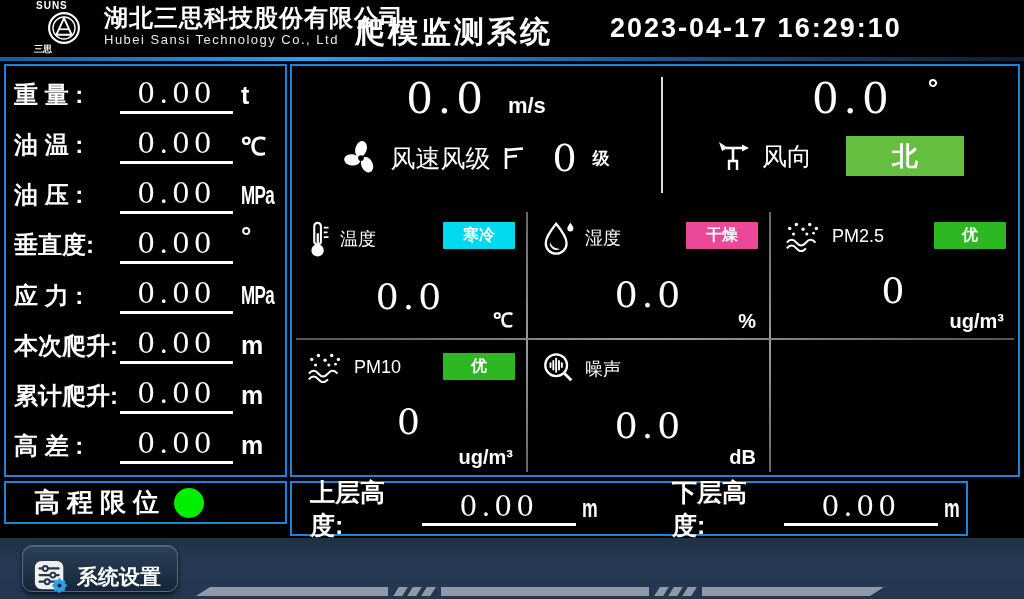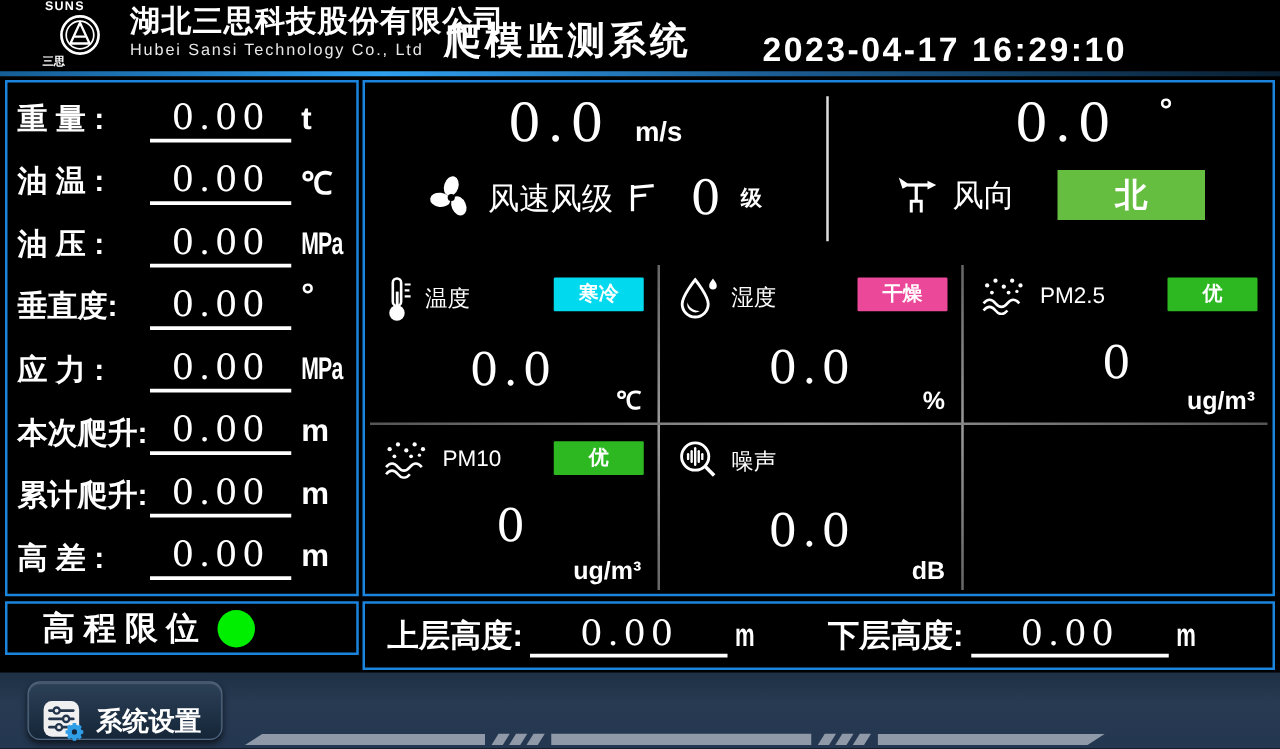--- a/index.html
+++ b/index.html
@@ -10,30 +10,30 @@
   
   .header { position:absolute; left:0; top:0; width:1024px; height:57px; background:#000; }
   .logo-block { position:absolute; left:28px; top:1px; width:72px; text-align:center; }
   .logo-suns { font-size:10px; font-weight:bold; letter-spacing:1px; line-height:10px; text-align:left; padding-left:8px;}
   .logo-mark { display:block; margin:0 auto; }
   .logo-sansi { font-size:9px; font-weight:bold; line-height:9px; text-align:left; padding-left:6px;}
   .company { position:absolute; left:104px; top:5px; }
   .company-cn { font-size:24px; font-weight:bold; letter-spacing:1px; line-height:26px; }
   .company-en { font-size:13px; letter-spacing:1.5px; color:#e8e8e8; line-height:18px; }
   .main-title { position:absolute; left:355px; top:12px; font-size:30px; font-weight:bold; letter-spacing:3px; }
-  .datetime { position:absolute; left:610px; top:13px; font-size:27px; font-weight:bold; letter-spacing:2px;margin-top:12px; }
+  .datetime { position:absolute; left:610px; top:13px; font-size:27px; font-weight:bold; letter-spacing:2px; }
   .header-line { position:absolute; left:0; top:57px; width:1024px; height:4px;
      background:linear-gradient(90deg,#155d95 0%,#2f9ff0 30%,#1b5a8f 62%,#091f31 100%); }
 
   
   .panel { position:absolute; border:2px solid #1b84dc; background:#000; }
   #left-panel  { left:4px;  top:64px;  width:283px; height:413px; display:flex; flex-direction:column; padding:4px 8px; }
   #limit-panel { left:4px;  top:481px; width:283px; height:43px; }
   #right-panel { left:290px; top:64px; width:730px; height:413px;padding-left:28px; }
-  #height-panel{ left:290px; top:481px; width:730px; height:55px; }
+  #height-panel{ left:290px; top:481px; width:678px; height:55px; }
 
   
   .metric-row { flex:1; display:flex; align-items:center; }
   .metric-label { width:104px; font-size:24px; font-weight:bold; white-space:pre; }
   .metric-value { flex:1; text-align:center; font-family:"DejaVu Serif", serif; font-size:28px;
                   letter-spacing:4px; border-bottom:3px solid #fff; margin:0 8px 0 2px; line-height:34px; }
   .metric-unit { width:36px; font-size:25px; font-weight:bold; text-align:left; }
   .condensed { display:inline-block; transform:scaleX(.68); transform-origin:left center; letter-spacing:-1px; }
   .unit-deg { position:relative; top:-9px; font-size:26px; }
 
@@ -72,21 +72,21 @@
   .gridline { position:absolute; background:linear-gradient(90deg,#555,#9a9a9a,#555); }
   .gridline.v { width:2px; background:linear-gradient(180deg,#666,#9a9a9a,#666); }
 
   
   .height-inner { display:flex; align-items:center; height:100%; padding-left:18px; }
   .height-group { display:flex; align-items:center; }
   .height-label { font-size:25px; font-weight:bold; }
   .height-value { display:inline-block; width:158px; text-align:center; font-family:"DejaVu Serif", serif;
                   font-size:28px; letter-spacing:4px; border-bottom:3px solid #fff; line-height:32px; margin:0 6px; }
   .height-unit { font-size:26px; font-weight:bold; }
-  #height-group-2 { margin-left:52px; }
+  #height-group-2 { margin-left:68px; }
 
   
   .bottom-bar { position:absolute; left:0; top:538px; width:1024px; height:61px;
                 background:linear-gradient(180deg,#1e3044 0%,#273a52 40%,#243750 100%); }
   .settings-btn { position:absolute; left:22px; top:7px; height:47px; padding:16px 16px 0 10px;
                   display:flex; align-items:center; gap:8px; border-radius:10px; cursor:pointer;
                   background:linear-gradient(180deg,#2c4057,#152638);
                   border:1px solid #50677f; box-shadow:0 3px 5px rgba(0,0,0,.6), inset 0 1px 1px rgba(255,255,255,.2); }
   .settings-label { font-size:21px; font-weight:bold; }
   .stripes { position:absolute; left:196px; bottom:3px; height:9px; display:flex; align-items:stretch; }

